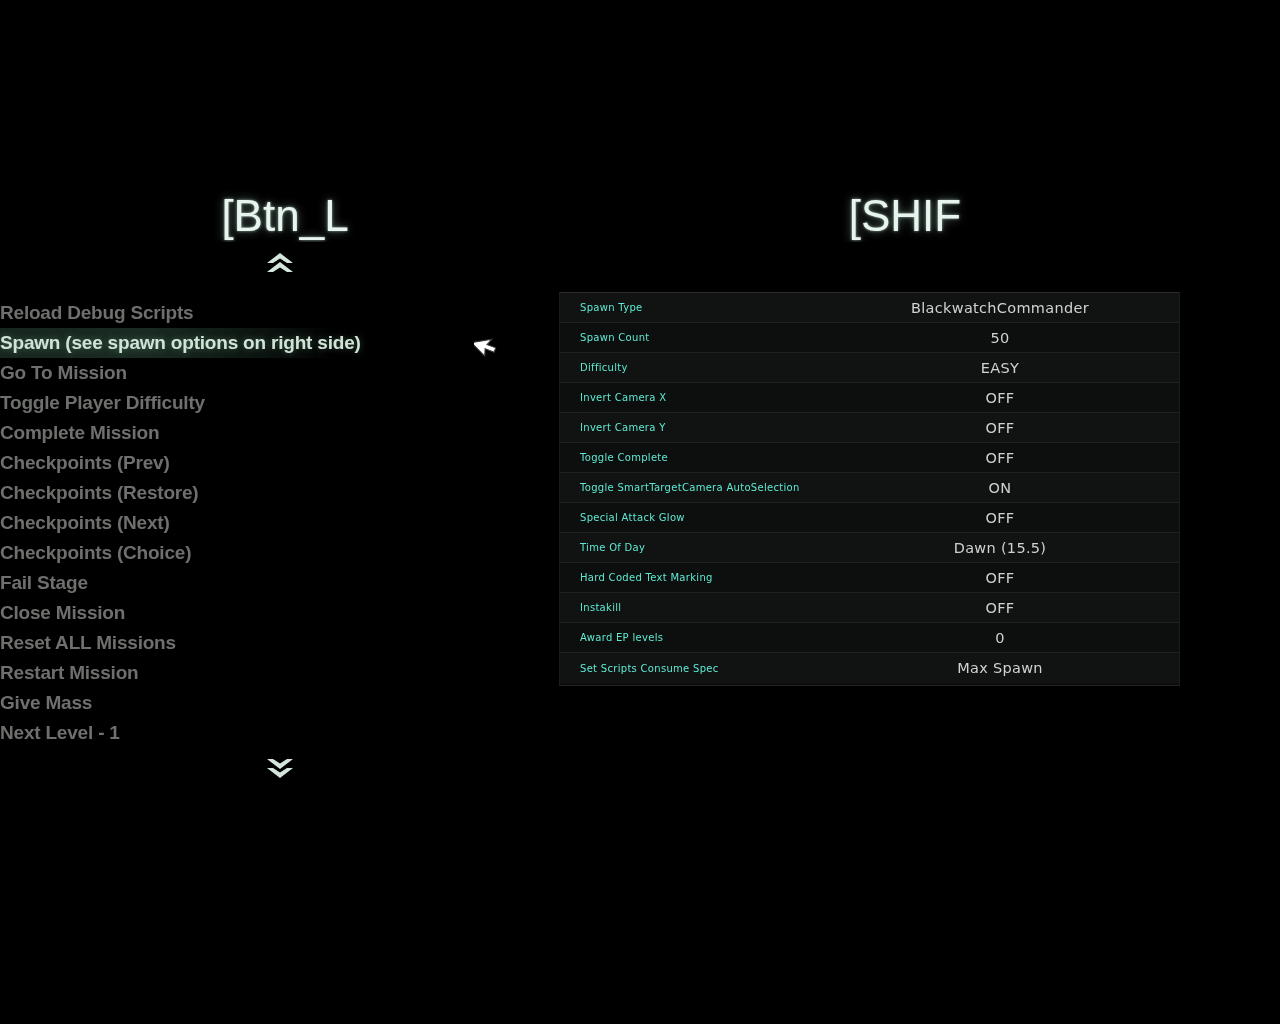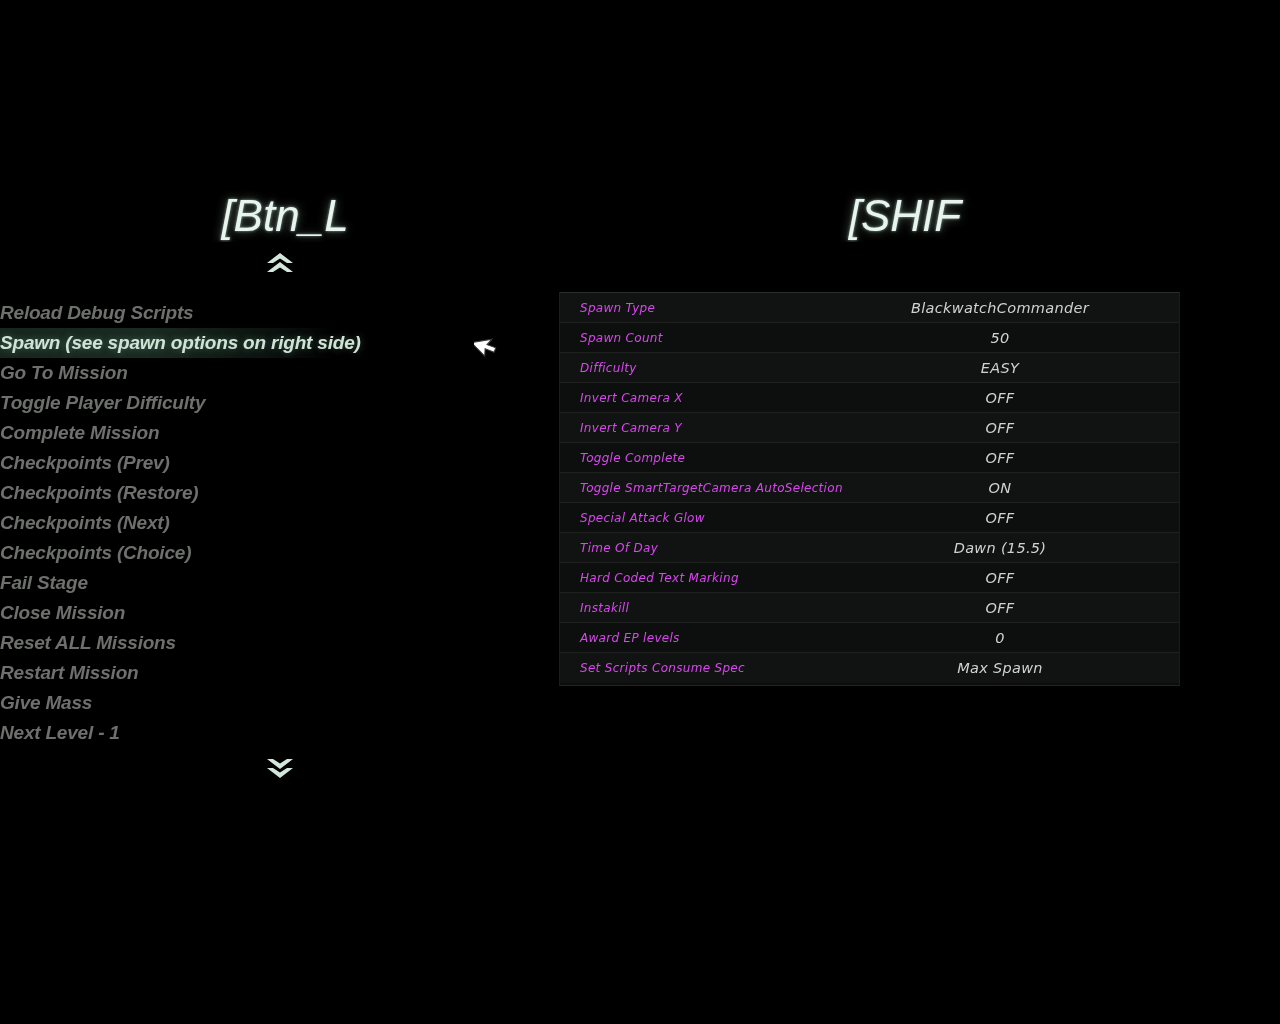--- a/index.html
+++ b/index.html
@@ -16,21 +16,20 @@
     font-family: "Liberation Sans", "DejaVu Sans", sans-serif;
     position: relative;
   }
 
   #screen {
     position: absolute;
     left: 0; top: 0;
     width: 1212px;
     height: 1024px;
     background: #000000;
-    font-style: italic;
   }
 
   
 
   #left-column {
     position: absolute;
     left: 0px;
     top: 190px;
     width: 560px;
     height: 620px;
@@ -131,23 +130,23 @@
     border-bottom: 1px solid #1e211e;
     background: #111312;
   }
 
   .opt-row.alt { background: #0d0f0e; }
 
   .opt-row:last-child { border-bottom: none; }
 
   .opt-label {
     font-family: "DejaVu Sans", "Liberation Sans", sans-serif;
-    font-size: 12px;
+    font-size: 10px;
     font-weight: 400;
-    color: #d946ef;
+    color: #5eead4;
     letter-spacing: 0.3px;
     padding-left: 20px;
     white-space: nowrap;
     flex: 0 0 auto;
   }
 
   .opt-value {
     position: absolute;
     left: 295px;
     width: 290px;

